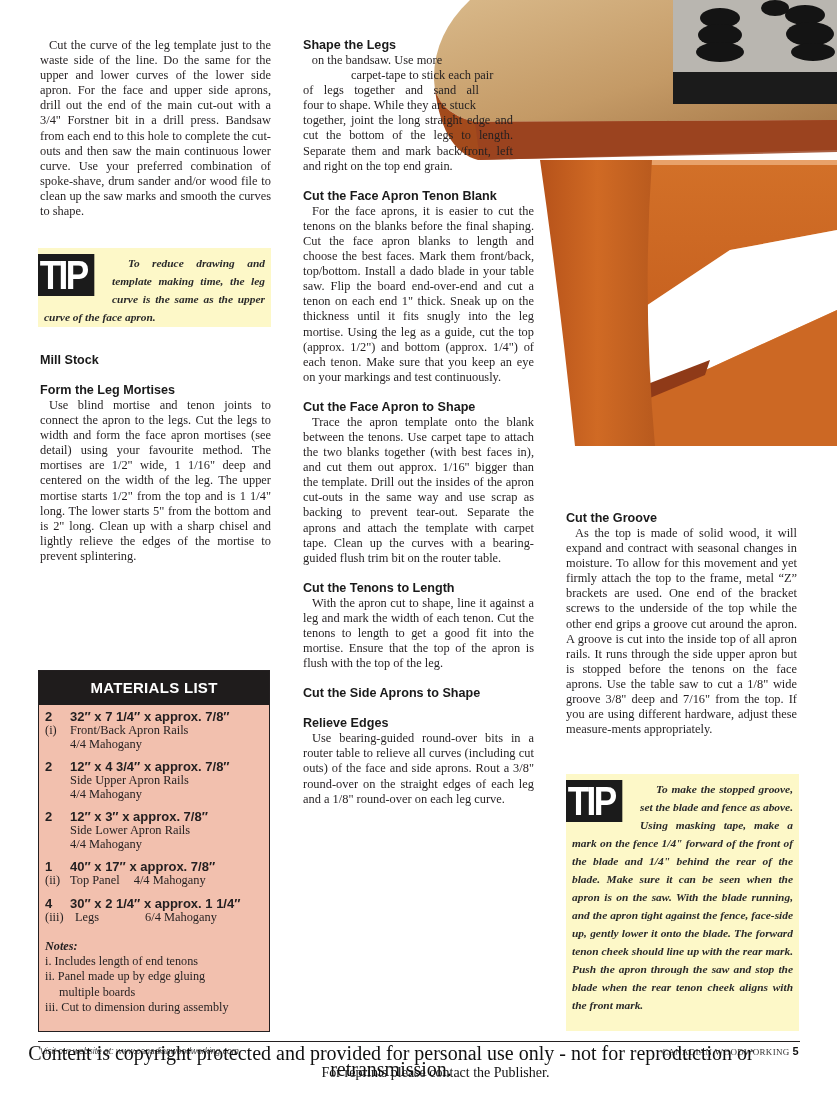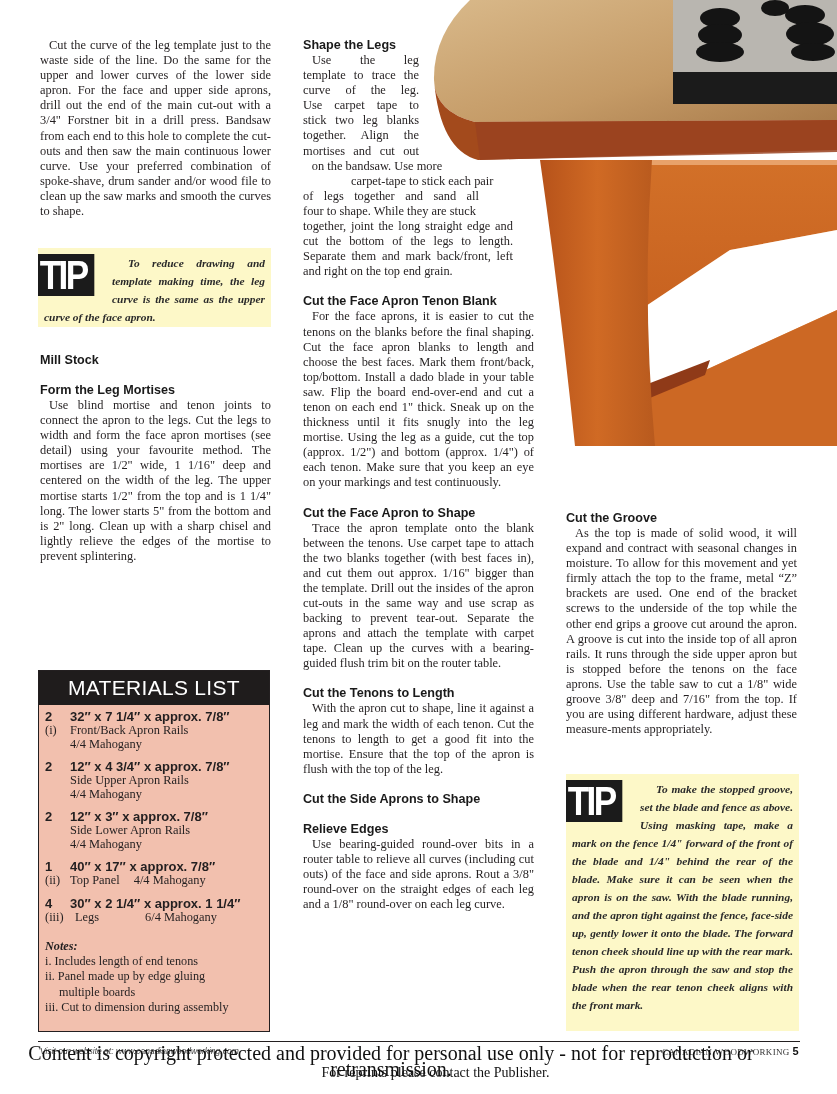--- a/index.html
+++ b/index.html
@@ -18,21 +18,21 @@
     .tip-badge { float: left; background: #1b1b1b; color: #fff; font-family: "Liberation Sans", sans-serif;
                  font-weight: bold; font-style: normal; font-size: 40px; line-height: 42px;
                  letter-spacing: -3px; padding: 0 6px 0 2px; margin: 0 10px 2px -6px;
                  transform: scaleX(0.88); transform-origin: left top; width: 56px; height: 42px; }
     .tip p { margin: 0; text-indent: 16px; }
 
     
     .mat { position: absolute; left: 38px; top: 670px; width: 232px; height: 362px;
            border: 1.5px solid #231f20; background: #f2c0ae; box-sizing: border-box; }
     .mat-head { background: #1f1c1c; color: #fff; font-family: "Liberation Sans", sans-serif;
-                font-weight: normal; font-size: 21px; height: 34px; line-height: 34px; text-align: center;
+                font-weight: bold; font-size: 15px; height: 34px; line-height: 34px; text-align: center;
                 letter-spacing: 0.3px; }
     .mat-body { padding: 5px 6px 0 6px; }
     .mat-item { margin-bottom: 9px; font-size: 12.4px; line-height: 13.5px; }
     .mat-dim { font-family: "Liberation Sans", sans-serif; font-weight: bold; font-size: 13px;
                line-height: 14px; display: flex; }
     .mat-qty { width: 25px; flex: 0 0 25px; }
     .mat-line { display: flex; }
     .mat-note-ref { width: 25px; flex: 0 0 25px; }
     .mat-wood-inline { margin-left: 14px; }
     .mat-notes { margin-top: 14px; font-size: 12.2px; line-height: 15.2px; }
@@ -205,29 +205,20 @@
       <div>ii. Panel made up by edge gluing</div>
       <div class="indent">multiple boards</div>
       <div>iii. Cut to dimension during assembly</div>
     </div>
   </div>
 </div>
 
 <div class="col" style="left:303px; top:38px; width:231px;">
   <div class="sec">
     <h3 class="h">Shape the Legs</h3>
-    <div style="width:116px; text-align:justify; text-align-last:justify;">
-      <div style="text-indent:9px;">Use the leg</div>
-      <div>template to trace the</div>
-      <div>curve of the leg.</div>
-      <div>Use carpet tape to</div>
-      <div>stick two leg blanks</div>
-      <div>together. Align the</div>
-      <div>mortises and cut out</div>
-    </div>
     <div style="width:148px; text-align:center;">on the bandsaw. Use more</div>
     <div style="width:175px; text-align:left;margin-left:48px;">carpet-tape to stick each pair</div>
     <div style="width:176px; text-align:justify; text-align-last:justify;">of legs together and sand all</div>
     <div style="width:190px; text-align:left;">four to shape. While they are stuck</div>
     <div style="width:210px; text-align:justify;">together, joint the long straight edge and cut the bottom of the legs to length. Separate them and mark back/front, left and right on the top end grain.</div>
   </div>
 
   <div class="sec">
     <h3 class="h">Cut the Face Apron Tenon Blank</h3>
     <p>For the face aprons, it is easier to cut the tenons on the blanks before the final shaping. Cut the face apron blanks to length and choose the best faces. Mark them front/back, top/bottom. Install a dado blade in your table saw. Flip the board end-over-end and cut a tenon on each end 1" thick. Sneak up on the thickness until it fits snugly into the leg mortise. Using the leg as a guide, cut the top (approx. 1/2") and bottom (approx. 1/4") of each tenon. Make sure that you keep an eye on your markings and test continuously.</p>

